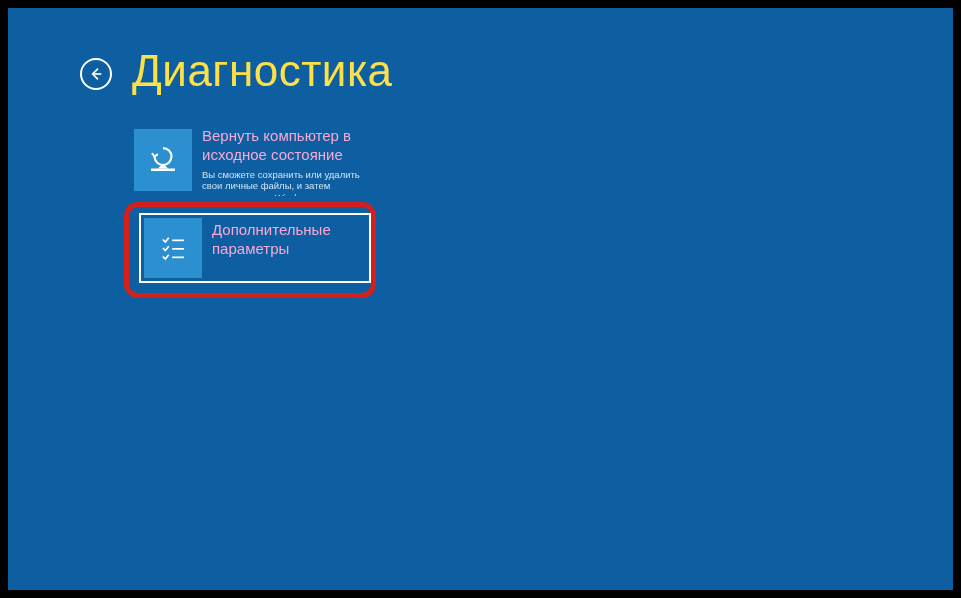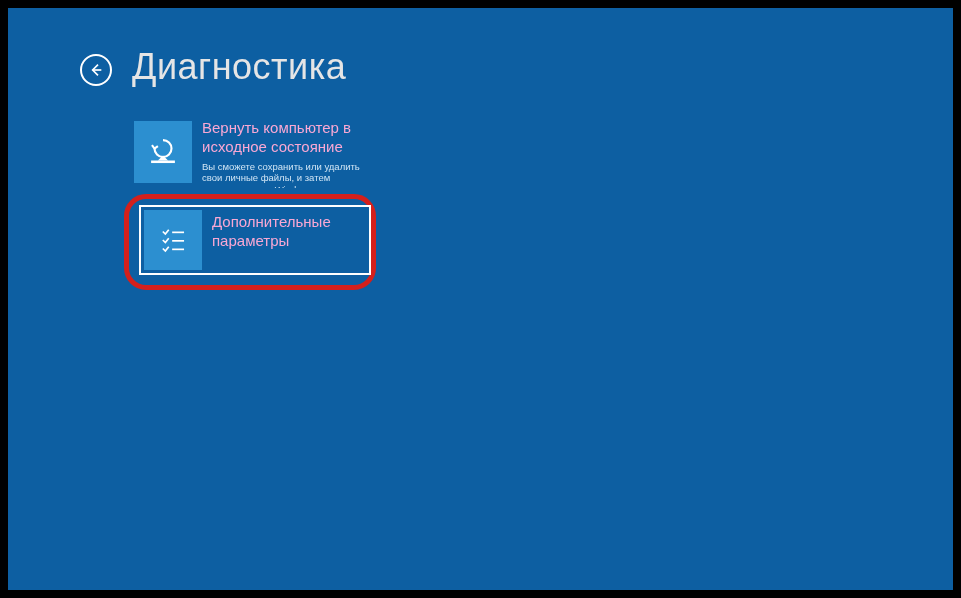--- a/index.html
+++ b/index.html
@@ -38,22 +38,22 @@
       justify-content: center;
       cursor: pointer;
       margin-right: 20px;
       margin-top: 6px;
     }
     .back-button svg {
       width: 16px;
       height: 16px;
     }
     .page-title {
-      color: #e5e5e5;
-      font-size: 36px;
+      color: #fde047;
+      font-size: 44px;
       font-weight: 300;
       letter-spacing: 0.5px;
     }
     .options {
       padding: 28px 0 0 126px;
     }
     .option-tile {
       display: flex;
       width: 232px;
       height: 72px;
@@ -90,21 +90,21 @@
       font-size: 9.5px;
       line-height: 1.25;
       margin-top: 4px;
     }
     .highlight-wrapper {
       position: relative;
       width: 252px;
       margin-left: -10px;
       padding: 6px 10px 10px 10px;
       border: 5px solid #d4201c;
-      border-radius: 22px;
+      border-radius: 14px;
     }
     .highlight-wrapper .option-tile {
       margin-bottom: 0;
       height: 70px;
       border: 2px solid #fff;
       padding: 3px;
       width: 232px;
     }
     .highlight-wrapper .tile-icon {
       margin-top: 0;

